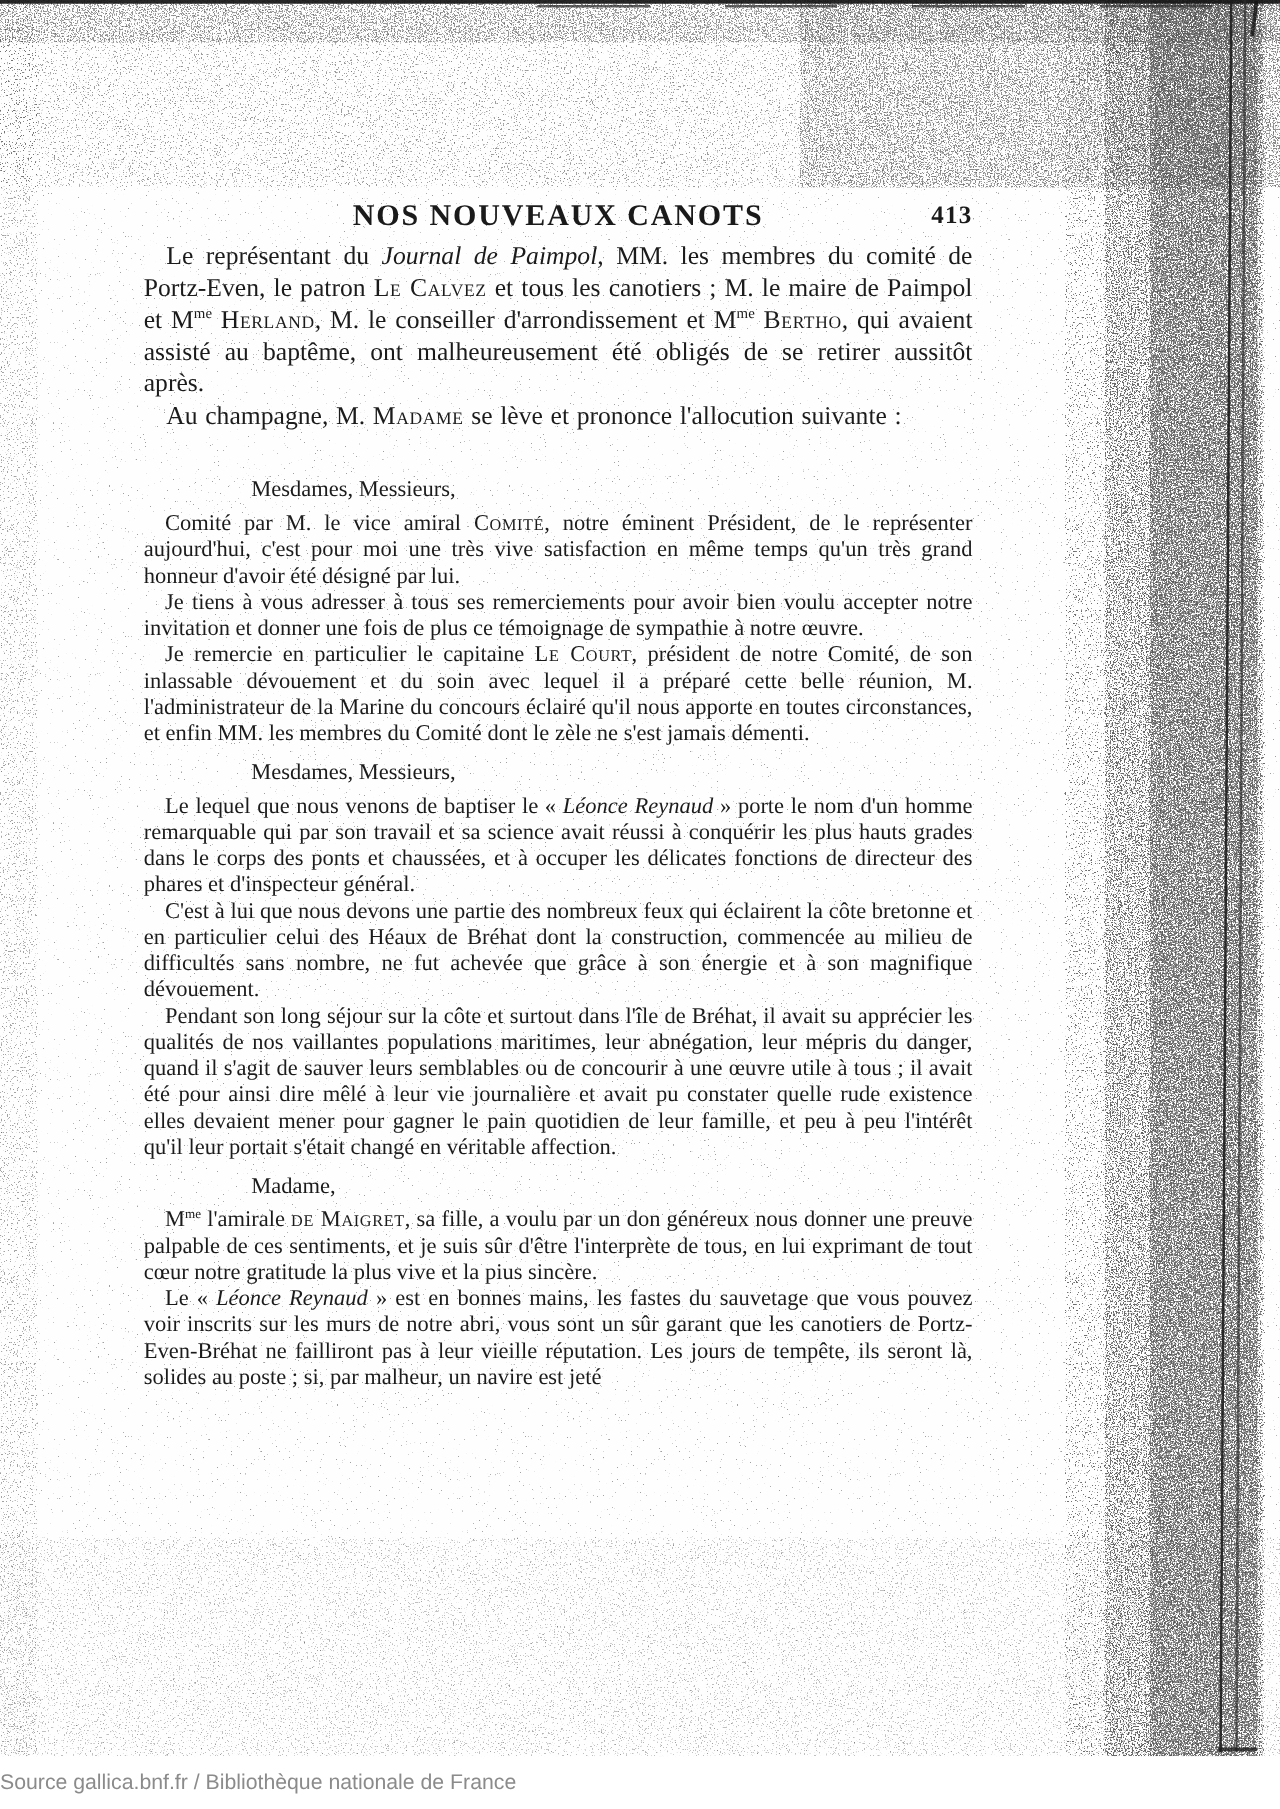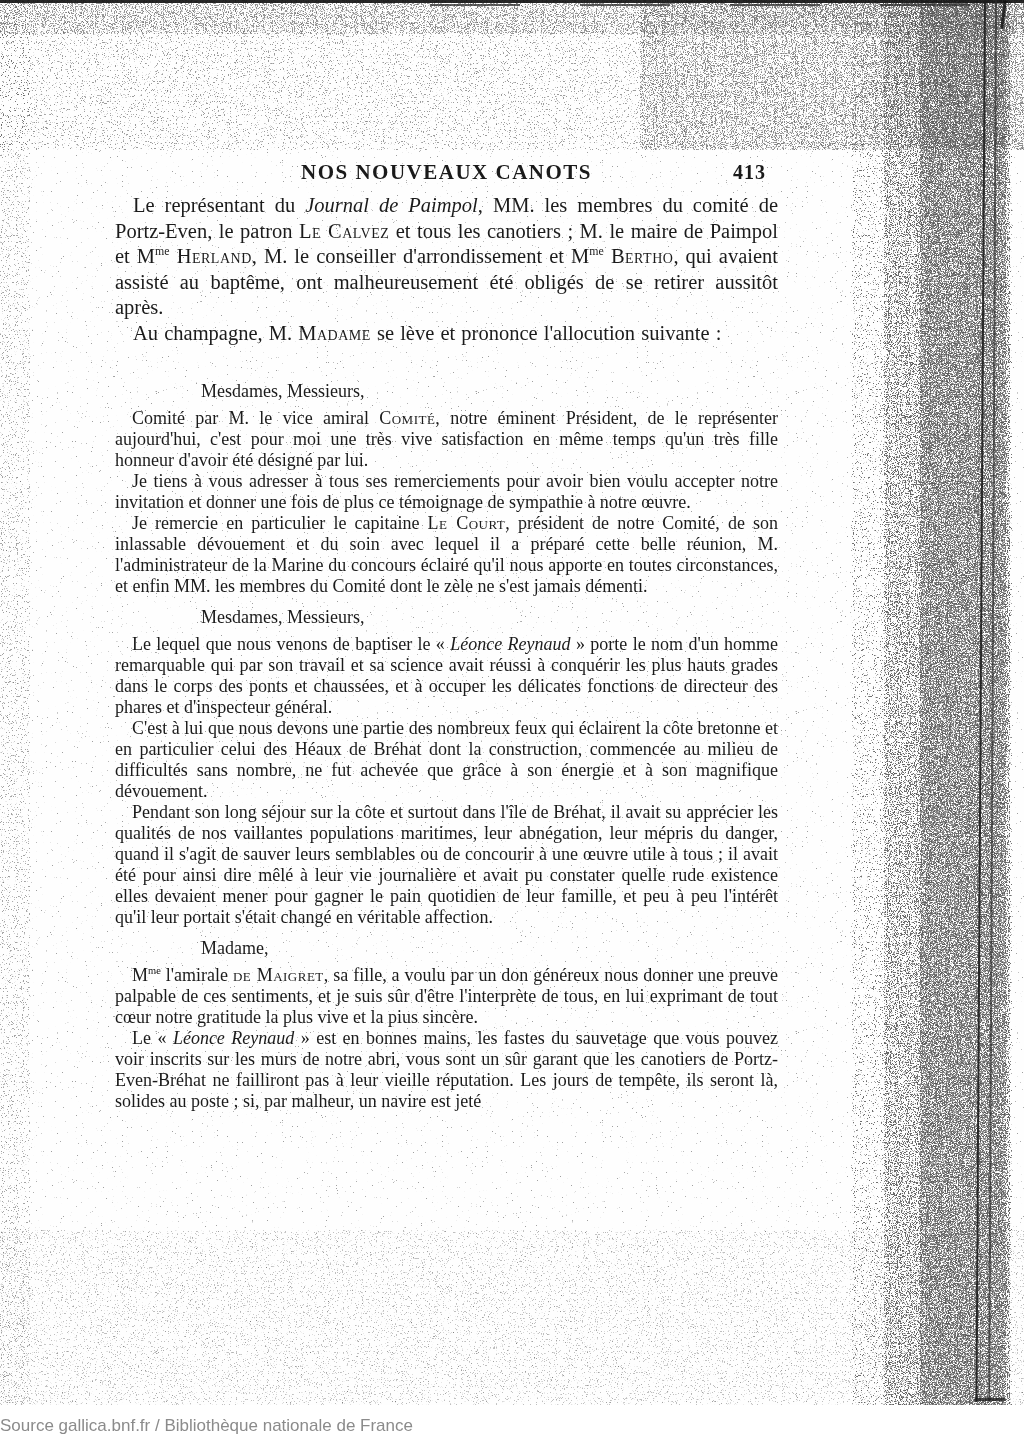--- a/index.html
+++ b/index.html
@@ -32,23 +32,23 @@
   .edge-line.r1{left:984px;transform:rotate(.35deg);opacity:.9;}
   .edge-line.r2{left:995px;transform:rotate(.28deg);opacity:.7;background:#2e2e2e;}
   .edge-hook{position:absolute;z-index:4;left:974px;top:1398px;width:32px;height:3px;
     background:#1c1c1c;opacity:.8;border-radius:2px;}
   .corner-tick{position:absolute;z-index:4;left:1002px;top:1px;width:3px;height:28px;
     background:#111;transform:rotate(7deg);opacity:.8;}
 
   
   .header{position:absolute;z-index:3;left:115px;top:160px;width:663px;height:26px;
     text-align:center;color:#1a1a1a;}
-  .header .title{font-size:21px;letter-spacing:1.5px;font-weight:bold;
+  .header .title{font-size:24px;letter-spacing:1.5px;font-weight:bold;
     font-family:"Liberation Serif","DejaVu Serif",serif;}
-  .header .pagenum{position:absolute;right:12px;top:1px;font-size:20px;
+  .header .pagenum{position:absolute;right:0;top:1px;font-size:20px;
     font-weight:bold;letter-spacing:1px;}
 
   .text-col{position:absolute;z-index:3;left:115px;top:193px;width:663px;color:#1b1b1b;}
   .text-col p{margin:0;}
   .block.main{font-size:20.5px;line-height:25.5px;text-align:justify;
     text-indent:18px;word-spacing:1px;}
   .block.speech{font-size:18px;line-height:21px;text-align:justify;text-indent:17px;}
   .block.salutation{font-size:18px;line-height:22px;margin:9px 0 6px 86px;}
   .block.main + .block.salutation{margin-top:34px;}
   .i{font-style:italic;}
@@ -125,21 +125,21 @@
 
   <div class="header">
     <span class="title">NOS NOUVEAUX CANOTS</span>
     <span class="pagenum">413</span>
   </div>
 
   <div class="text-col">
       <p class="block main"><span>Le représentant du </span><span class="i">Journal de Paimpol</span><span>, MM. les membres du comité de Portz-Even, le patron </span><span class="sc">Le Calvez</span><span> et tous les canotiers ; M. le maire de Paimpol et M</span><sup>me</sup><span> </span><span class="sc">Herland</span><span>, M. le conseiller d'arrondissement et M</span><sup>me</sup><span> </span><span class="sc">Bertho</span><span>, qui avaient assisté au baptême, ont malheureusement été obligés de se retirer aussitôt après.</span></p>
       <p class="block main"><span>Au champagne, M. </span><span class="sc">Madame</span><span> se lève et prononce l'allocution suivante :</span></p>
       <p class="block salutation"><span>Mesdames, Messieurs,</span></p>
-      <p class="block speech"><span>Comité par M. le vice amiral </span><span class="sc">Comité</span><span>, notre éminent Président, de le représenter aujourd'hui, c'est pour moi une très vive satisfaction en même temps qu'un très fille honneur d'avoir été désigné par lui.</span></p>
+      <p class="block speech"><span>Comité par M. le vice amiral </span><span class="sc">Comité</span><span>, notre éminent Président, de le représenter aujourd'hui, c'est pour moi une très vive satisfaction en même temps qu'un très grand honneur d'avoir été désigné par lui.</span></p>
       <p class="block speech"><span>Je tiens à vous adresser à tous ses remerciements pour avoir bien voulu accepter notre invitation et donner une fois de plus ce témoignage de sympathie à notre œuvre.</span></p>
       <p class="block speech"><span>Je remercie en particulier le capitaine </span><span class="sc">Le Court</span><span>, président de notre Comité, de son inlassable dévouement et du soin avec lequel il a préparé cette belle réunion, M. l'administrateur de la Marine du concours éclairé qu'il nous apporte en toutes circonstances, et enfin MM. les membres du Comité dont le zèle ne s'est jamais démenti.</span></p>
       <p class="block salutation"><span>Mesdames, Messieurs,</span></p>
       <p class="block speech"><span>Le lequel que nous venons de baptiser le « </span><span class="i">Léonce Reynaud</span><span> » porte le nom d'un homme remarquable qui par son travail et sa science avait réussi à conquérir les plus hauts grades dans le corps des ponts et chaussées, et à occuper les délicates fonctions de directeur des phares et d'inspecteur général.</span></p>
       <p class="block speech"><span>C'est à lui que nous devons une partie des nombreux feux qui éclairent la côte bretonne et en particulier celui des Héaux de Bréhat dont la construction, commencée au milieu de difficultés sans nombre, ne fut achevée que grâce à son énergie et à son magnifique dévouement.</span></p>
       <p class="block speech"><span>Pendant son long séjour sur la côte et surtout dans l'île de Bréhat, il avait su apprécier les qualités de nos vaillantes populations maritimes, leur abnégation, leur mépris du danger, quand il s'agit de sauver leurs semblables ou de concourir à une œuvre utile à tous ; il avait été pour ainsi dire mêlé à leur vie journalière et avait pu constater quelle rude existence elles devaient mener pour gagner le pain quotidien de leur famille, et peu à peu l'intérêt qu'il leur portait s'était changé en véritable affection.</span></p>
       <p class="block salutation"><span>Madame,</span></p>
       <p class="block speech"><span>M</span><sup>me</sup><span> l'amirale </span><span class="sc">de Maigret</span><span>, sa fille, a voulu par un don généreux nous donner une preuve palpable de ces sentiments, et je suis sûr d'être l'interprète de tous, en lui exprimant de tout cœur notre gratitude la plus vive et la pius sincère.</span></p>
       <p class="block speech"><span>Le « </span><span class="i">Léonce Reynaud</span><span> » est en bonnes mains, les fastes du sauvetage que vous pouvez voir inscrits sur les murs de notre abri, vous sont un sûr garant que les canotiers de Portz-Even-Bréhat ne failliront pas à leur vieille réputation. Les jours de tempête, ils seront là, solides au poste ; si, par malheur, un navire est jeté</span></p>
     </div>

